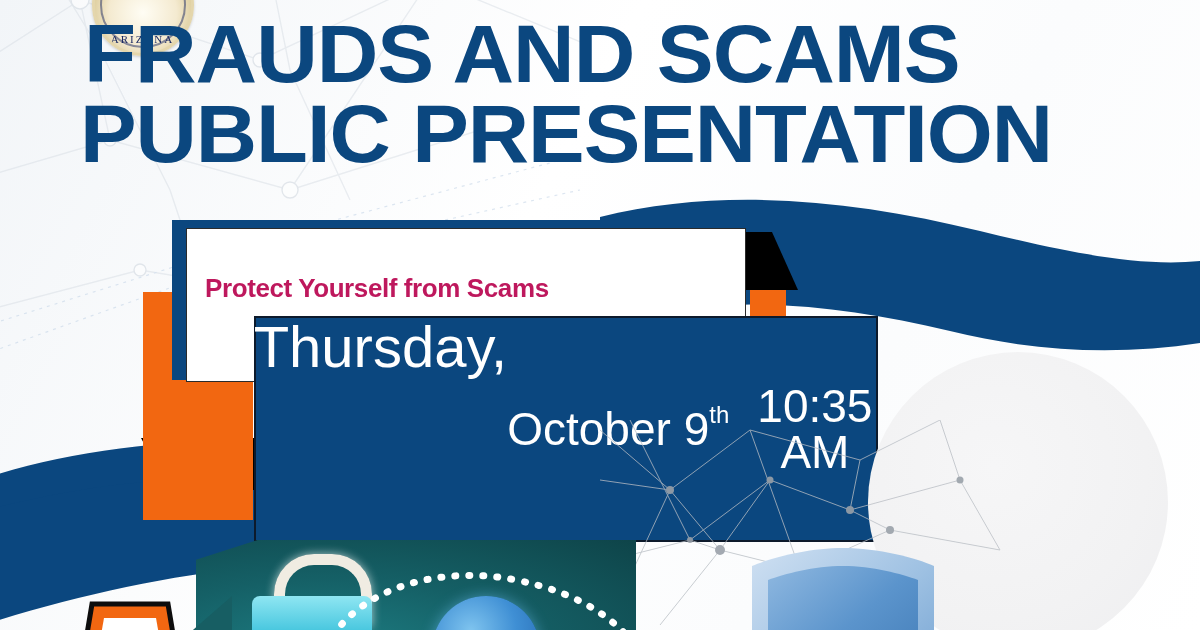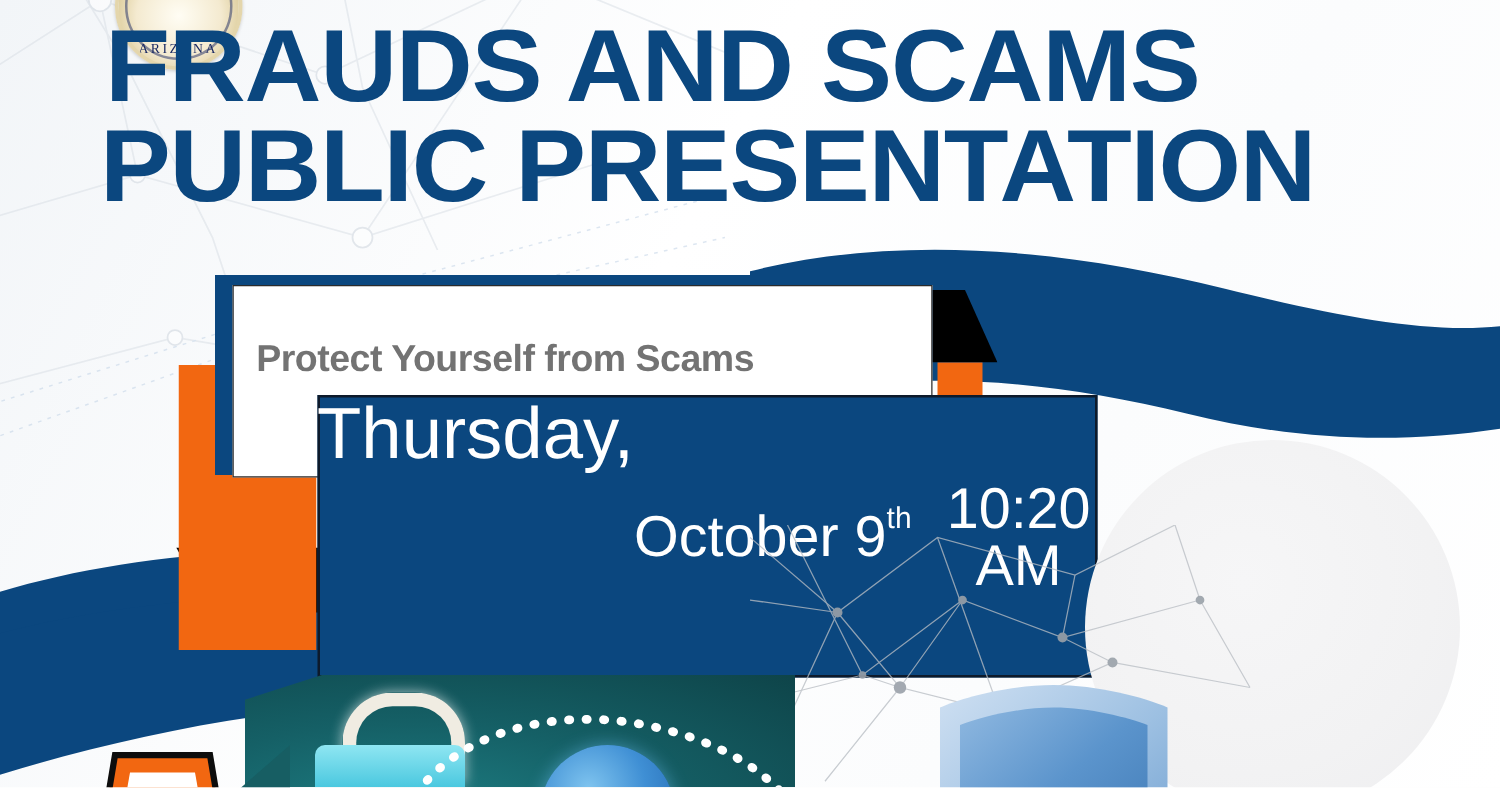--- a/index.html
+++ b/index.html
@@ -80,21 +80,21 @@
   .callout-shadow{
     position:absolute;left:172px;top:220px;width:568px;height:160px;
     background:#0b477f;
   }
   .callout{
     position:absolute;left:186px;top:228px;width:558px;height:152px;
     background:#ffffff;border:1px solid #2b2b2b;
     display:flex;align-items:center;
   }
   .callout-text{
-    font-size:30px;font-weight:bold;color:#737373;letter-spacing:-.4px;
+    font-size:26px;font-weight:bold;color:#be185d;letter-spacing:-.4px;
     margin-left:18px;margin-top:-34px;white-space:nowrap;
     font-family:"Liberation Sans","DejaVu Sans",sans-serif;
   }
 
   
   .datepanel{
     position:absolute;left:254px;top:316px;width:620px;height:222px;
     background:#0b477f;border:2px solid #0d1a2b;
     color:#ffffff;text-align:center;
     display:flex;justify-content:center;
@@ -227,21 +227,21 @@
   <div class="orange-tab"></div>
 
   <div class="datepanel">
     <div class="date-day">Thursday,</div>
     <div class="date-line2">
       <span>October</span>
       <span>&nbsp;</span>
       <span>9</span>
       <span class="ord">th</span>
       <span class="gap"></span>
-      <span>10:20 AM</span>
+      <span>10:35 AM</span>
     </div>
   </div>
 
   <div class="gray-circle"></div>
 
   <svg class="net-photo" viewBox="0 0 420 210" preserveAspectRatio="none">
     <g stroke="#b9bec4" stroke-width="1" fill="none" opacity=".85">
       <path d="M10 200 L70 70 L150 10 L260 40 L340 0"></path>
       <path d="M10 140 L90 120 L170 60 L250 90 L360 60"></path>
       <path d="M60 205 L120 130 L200 150 L290 110 L400 130"></path>

